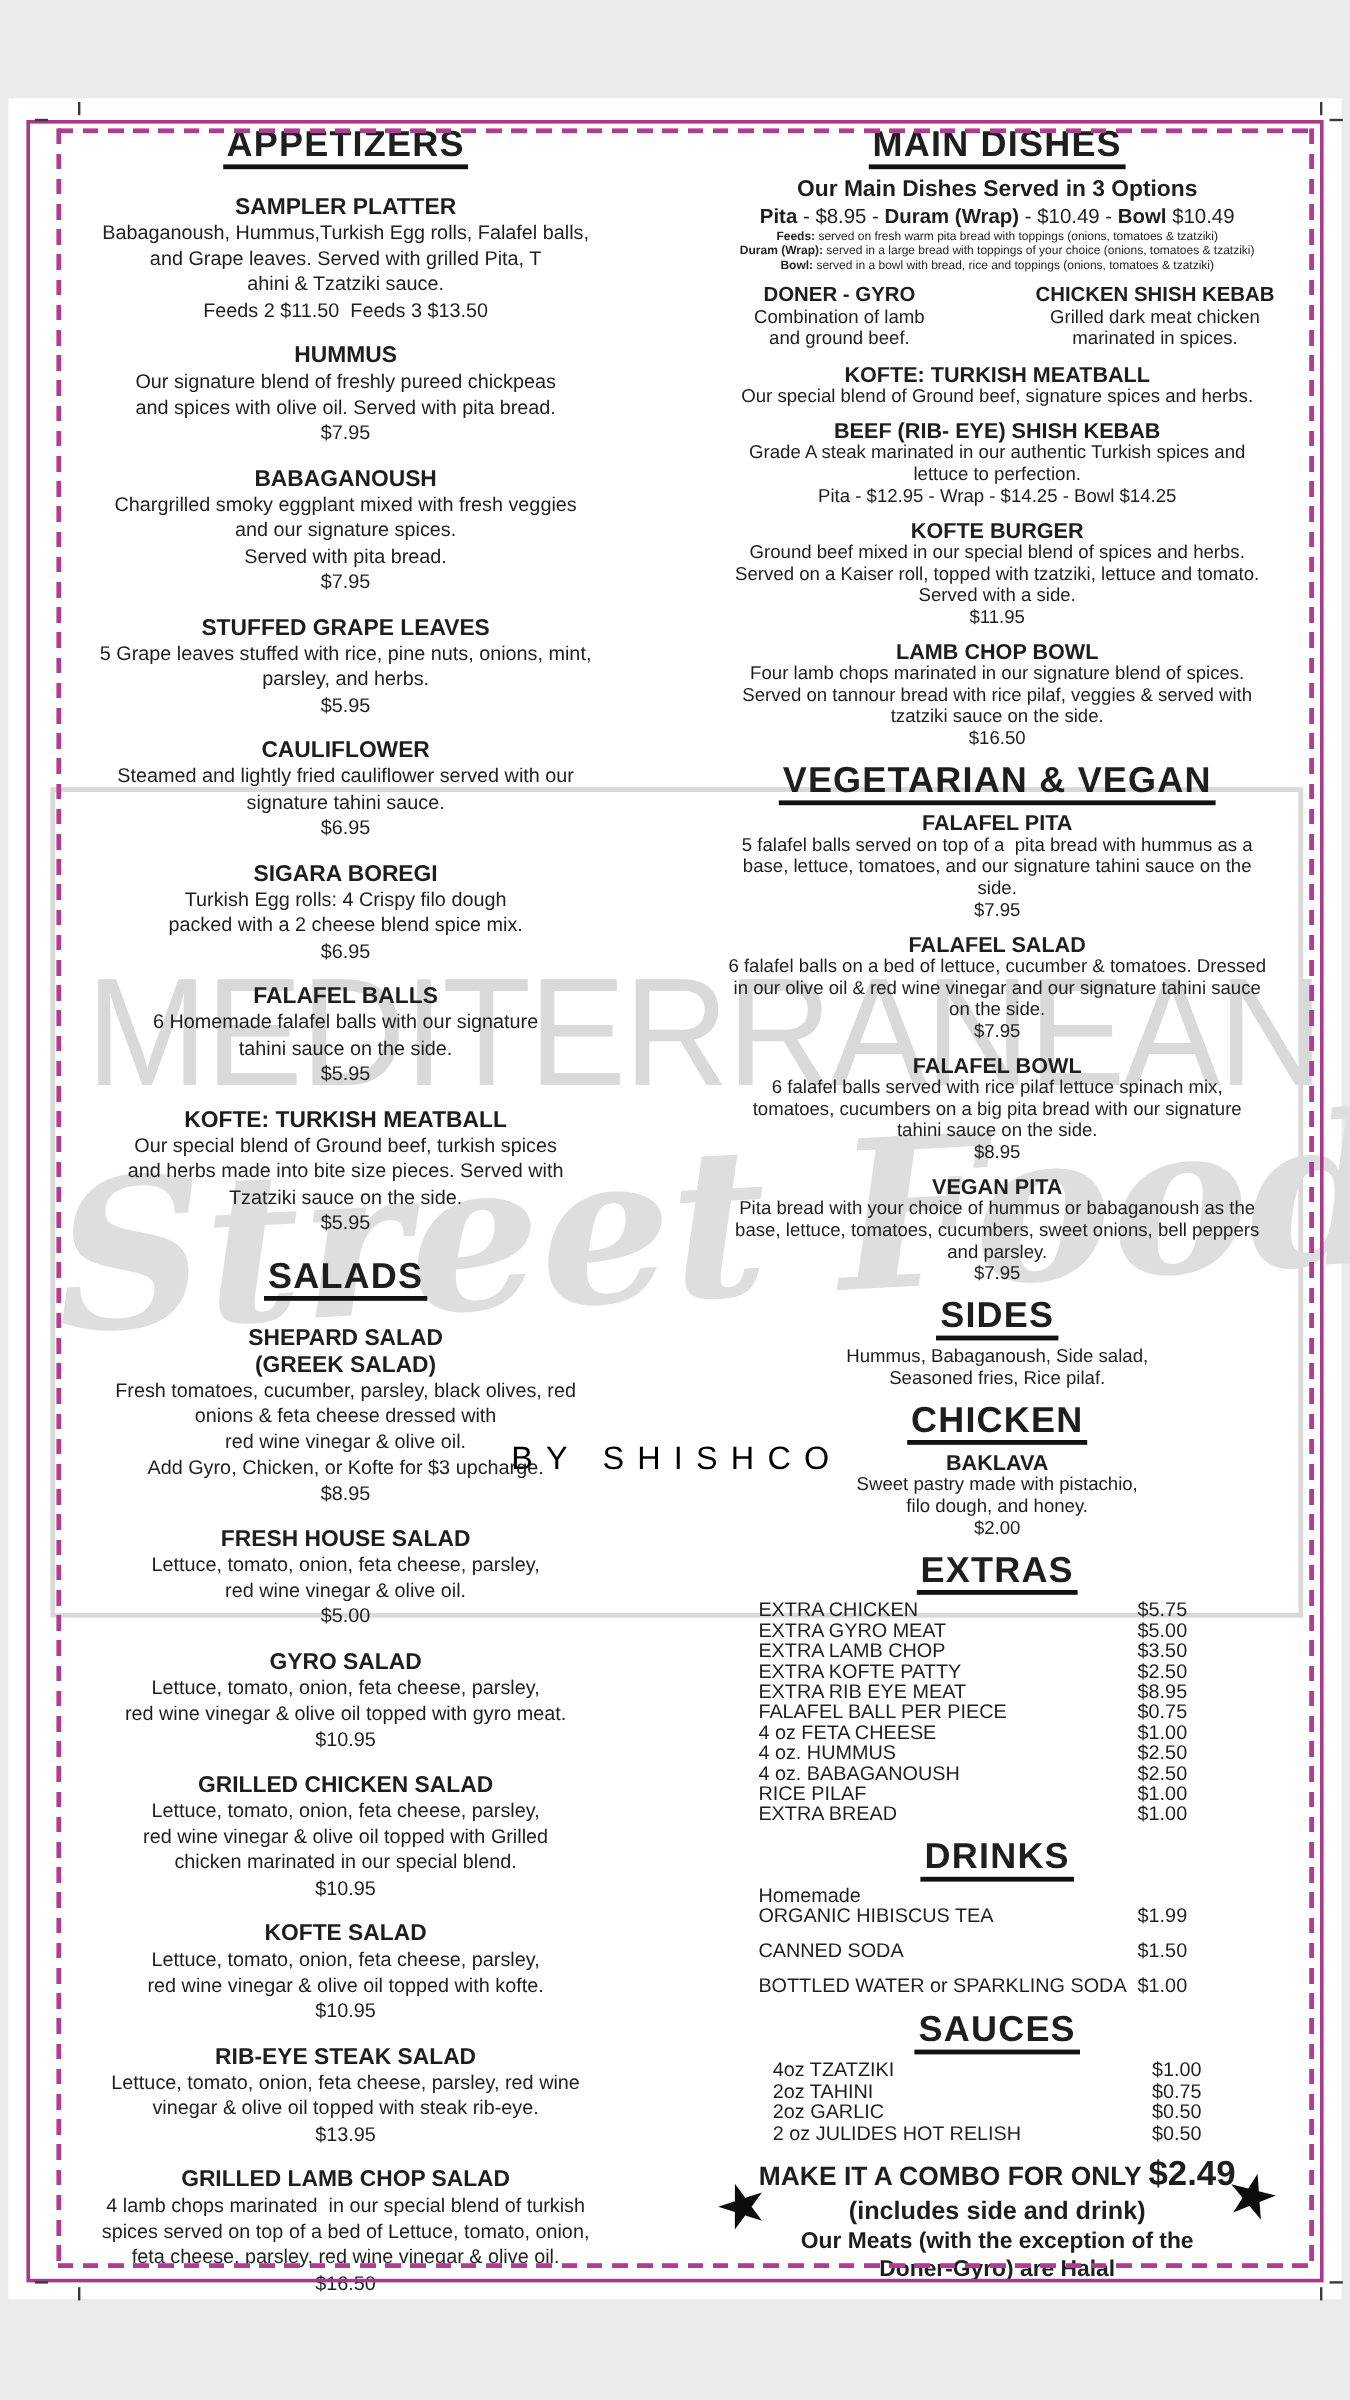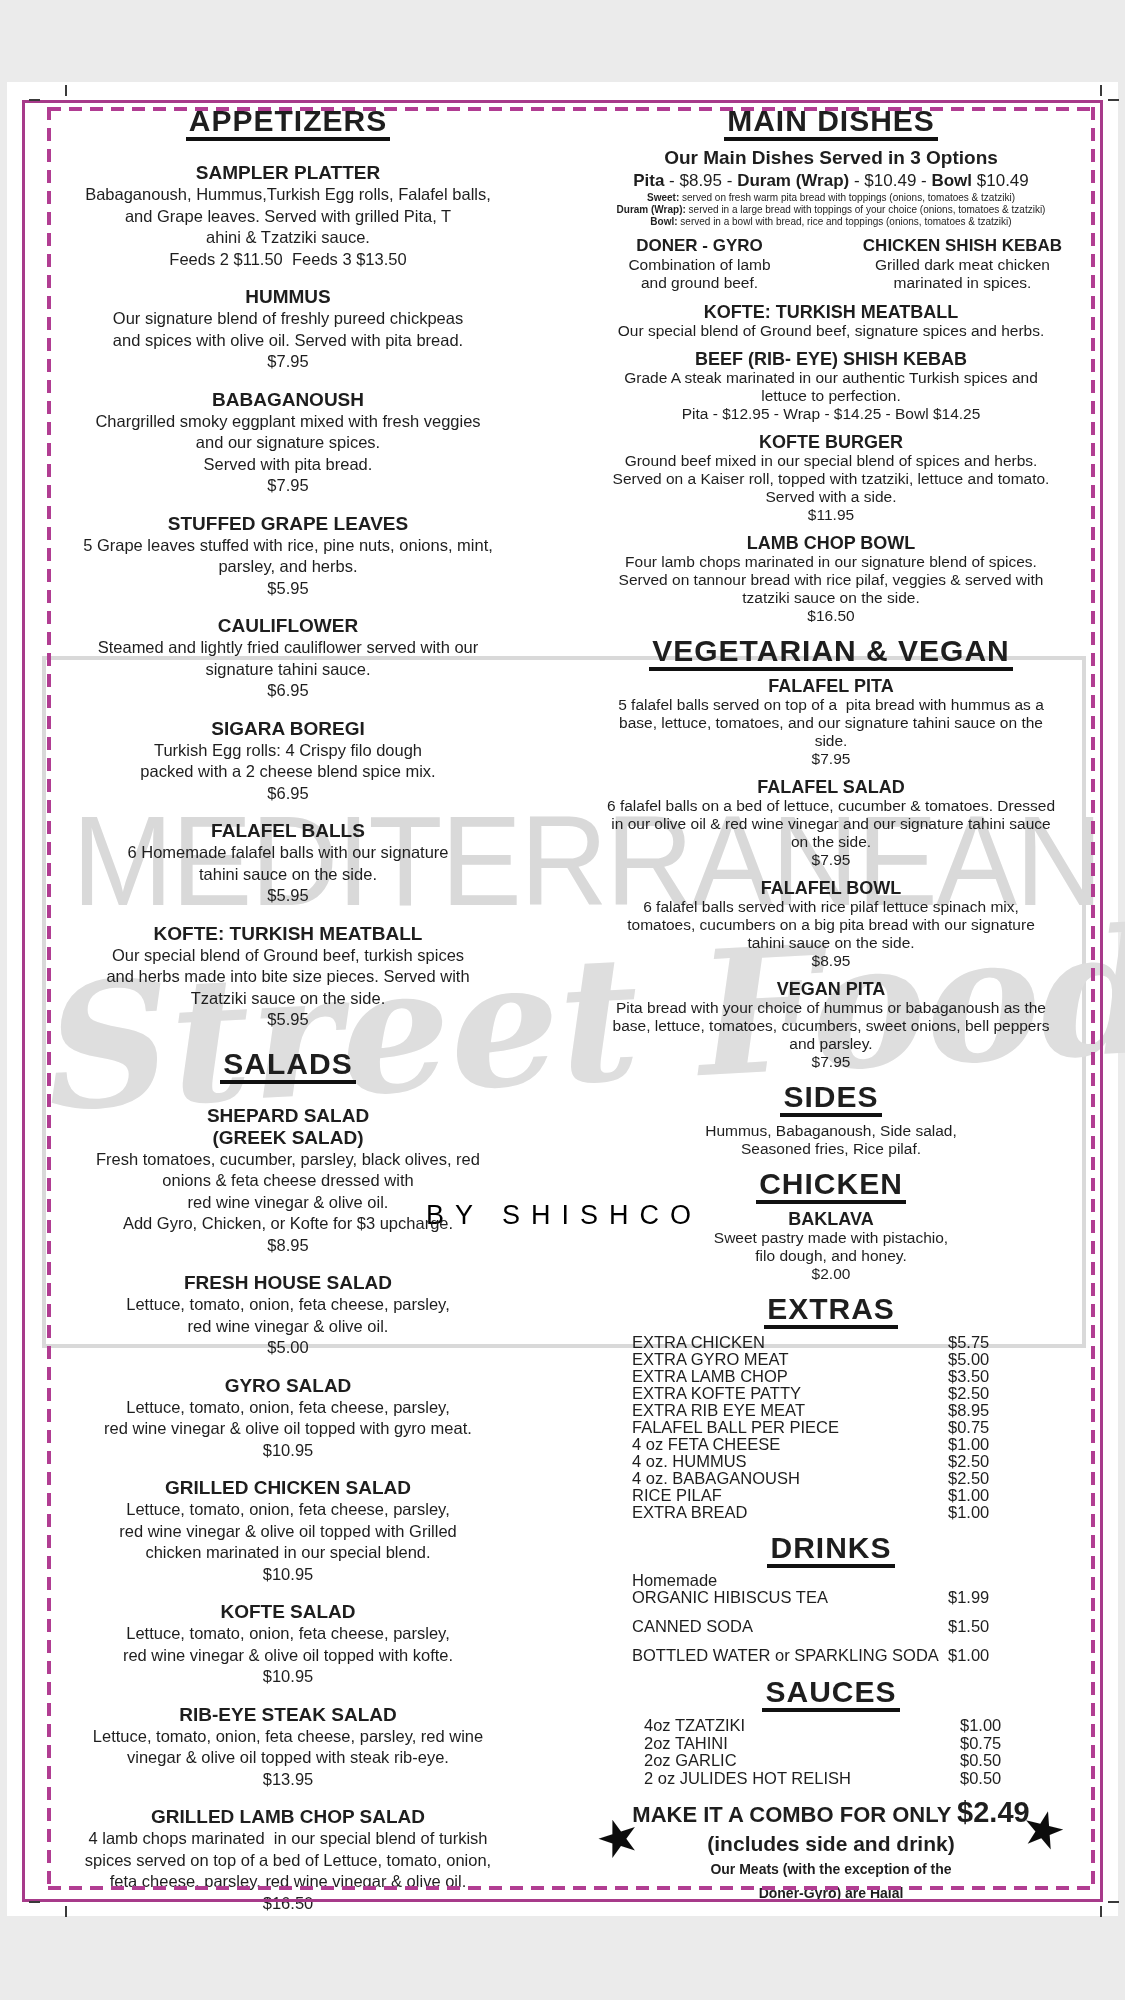--- a/index.html
+++ b/index.html
@@ -64,21 +64,21 @@
   .pprc{width:70px;}
   .drinks .prow{line-height:18px;margin-bottom:11px;}
   .pre-lbl{font-size:16.5px;line-height:15px;text-align:left;margin-left:64px;}
   .sauces-t{margin-left:76px;}
   .sauces-t .prow{line-height:17.5px;}
   
   .combo{position:relative;margin-top:8px;font-weight:700;}
   .combo-l1{font-size:22px;line-height:30px;}
   .combo-l1 .big{font-size:29px;}
   .combo-l2{font-size:21px;line-height:27px;}
-  .combo-l3{font-size:14px;line-height:24px;}
+  .combo-l3{font-size:19px;line-height:24px;}
   .star{position:absolute;font-family:"DejaVu Sans",sans-serif;font-size:50px;line-height:50px;color:#0c0c0c;}
   .star-l{left:28px;top:16px;transform:rotate(-18deg);}
   .star-r{right:28px;top:8px;transform:rotate(14deg);}
 </style>
 </head>
 <body>
 
 <div class="page"></div>
 
 <div class="wm">
@@ -218,21 +218,21 @@
 </div>
 
 <div class="col right">
   <section>
     <div class="sec-h">
       <span class="sec-title">MAIN DISHES</span>
     </div>
     <div class="md-intro">Our Main Dishes Served in 3 Options</div>
     <div class="md-price"><span class="b">Pita</span><span class="t"> - $8.95 - </span><span class="b">Duram (Wrap)</span><span class="t"> - $10.49 - </span><span class="b">Bowl</span><span class="t"> $10.49</span></div>
     <div>
-        <div class="md-fine"><span class="b">Sweet:</span><span> served on fresh warm pita bread with toppings (onions, tomatoes &amp; tzatziki)</span></div>
+        <div class="md-fine"><span class="b">Feeds:</span><span> served on fresh warm pita bread with toppings (onions, tomatoes &amp; tzatziki)</span></div>
         <div class="md-fine"><span class="b">Duram (Wrap):</span><span> served in a large bread with toppings of your choice (onions, tomatoes &amp; tzatziki)</span></div>
         <div class="md-fine"><span class="b">Bowl:</span><span> served in a bowl with bread, rice and toppings (onions, tomatoes &amp; tzatziki)</span></div>
       </div>
     <div class="pair">
         <div>
           <div class="pair-name">DONER - GYRO</div>
           <div class="desc">Combination of lamb</div>
           <div class="desc">and ground beef.</div>
         </div>
         <div>

